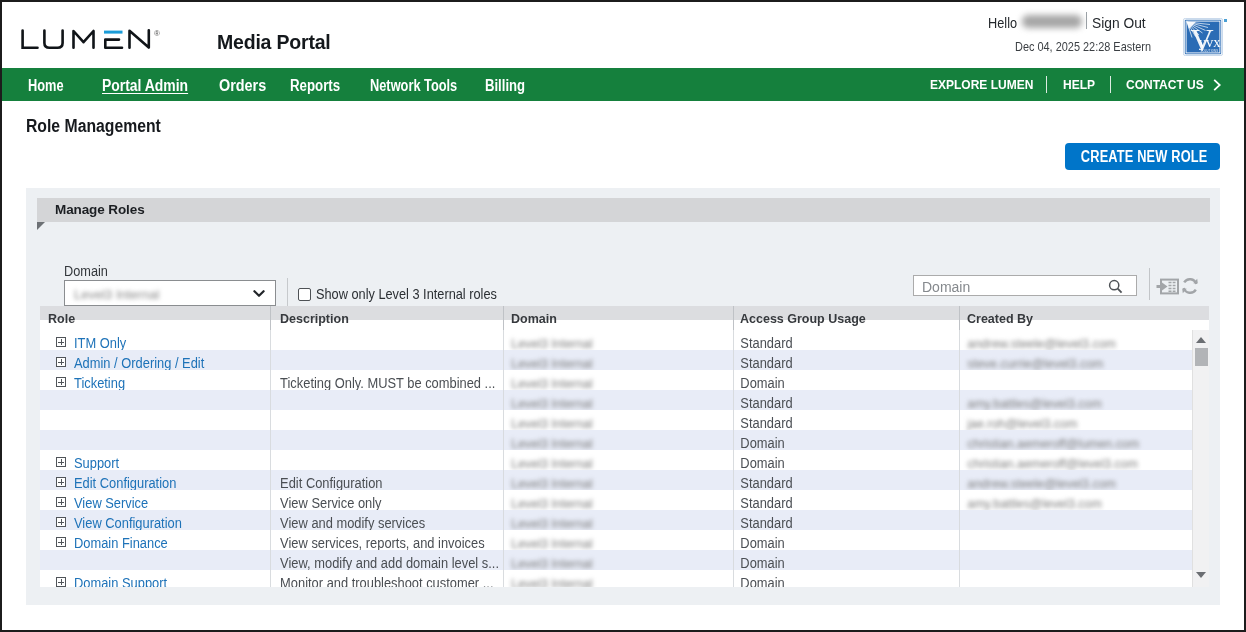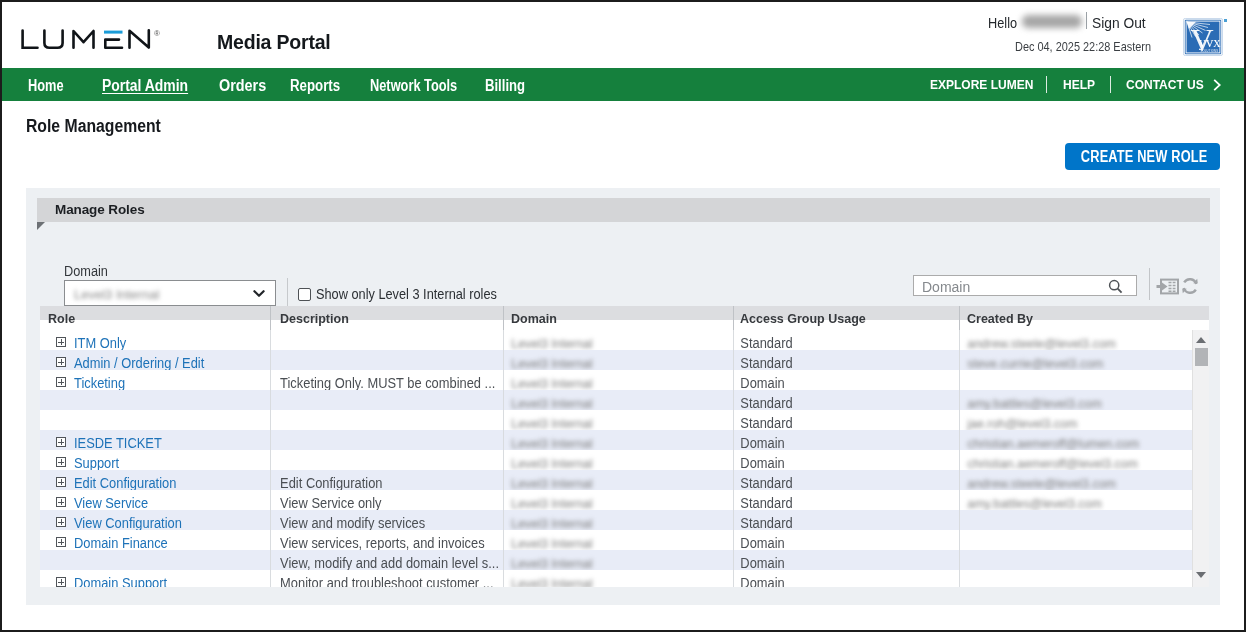--- a/index.html
+++ b/index.html
@@ -212,24 +212,20 @@
         <div class="cell c4">Standard</div>
         <div class="cell c5"><span class="dblur">amy.battles@level3.com</span></div>
       </div>
       <div class="row">
         <div class="cell c2"></div>
         <div class="cell c3"><span class="dblur">Level3 Internal</span></div>
         <div class="cell c4">Standard</div>
         <div class="cell c5"><span class="dblur">jae.roh@level3.com</span></div>
       </div>
       <div class="row alt">
-        <div class="cell c1">
-            <span class="plus"></span>
-            <span class="rlink">IESDE TICKET</span>
-          </div>
         <div class="cell c2"></div>
         <div class="cell c3"><span class="dblur">Level3 Internal</span></div>
         <div class="cell c4">Domain</div>
         <div class="cell c5"><span class="dblur">christian.aemeroff@lumen.com</span></div>
       </div>
       <div class="row">
         <div class="cell c1">
             <span class="plus"></span>
             <span class="rlink">Support</span>
           </div>

